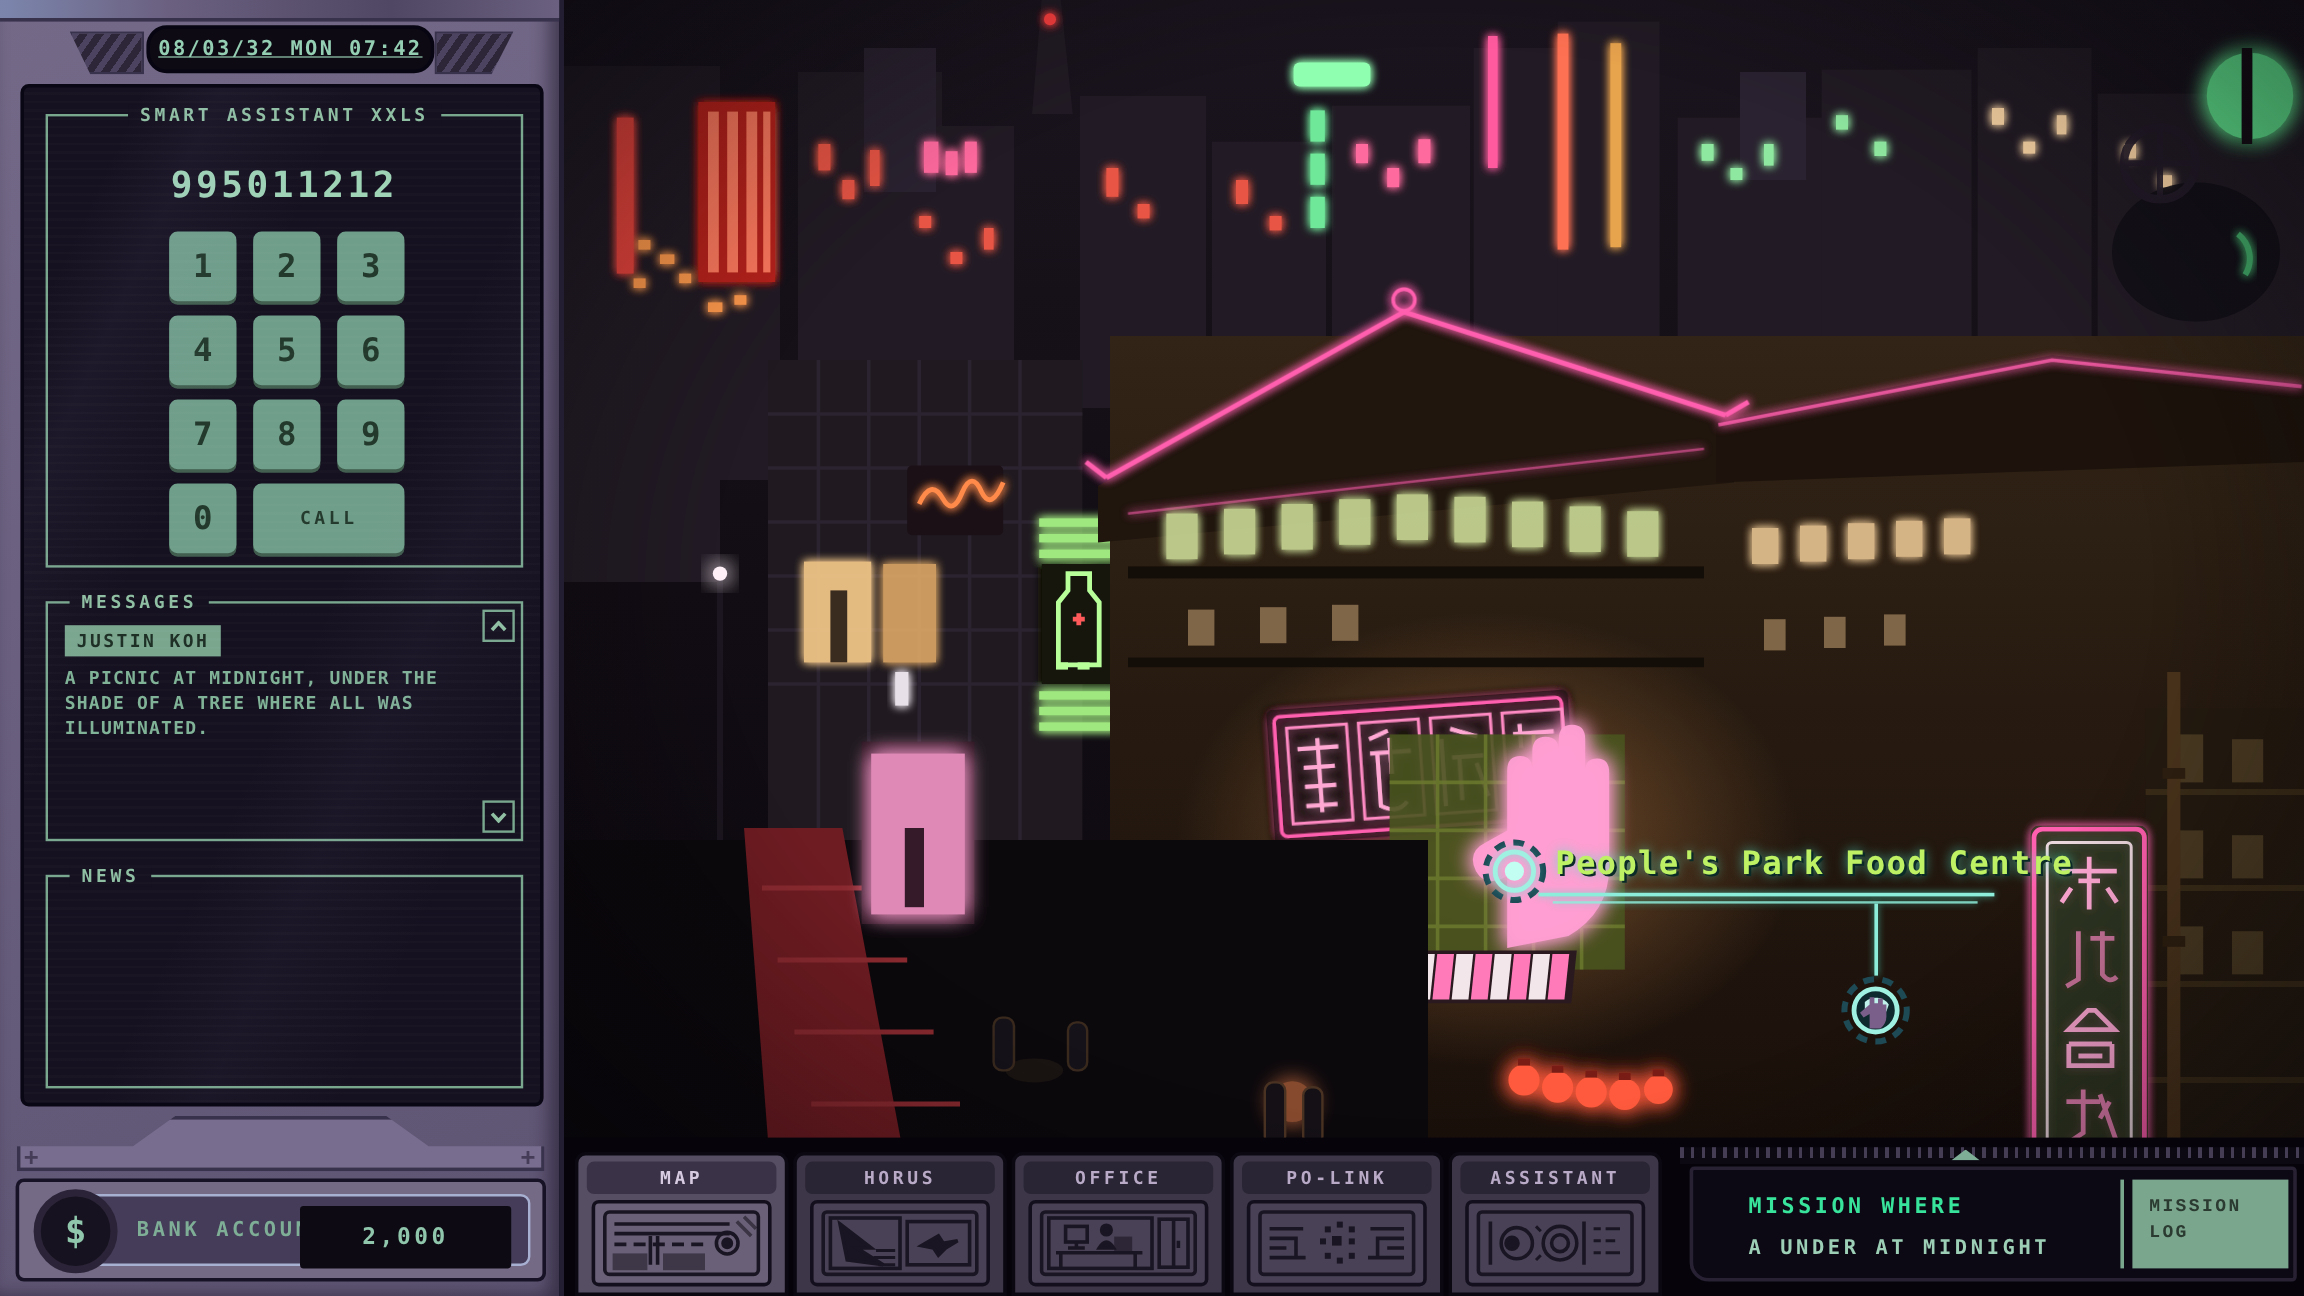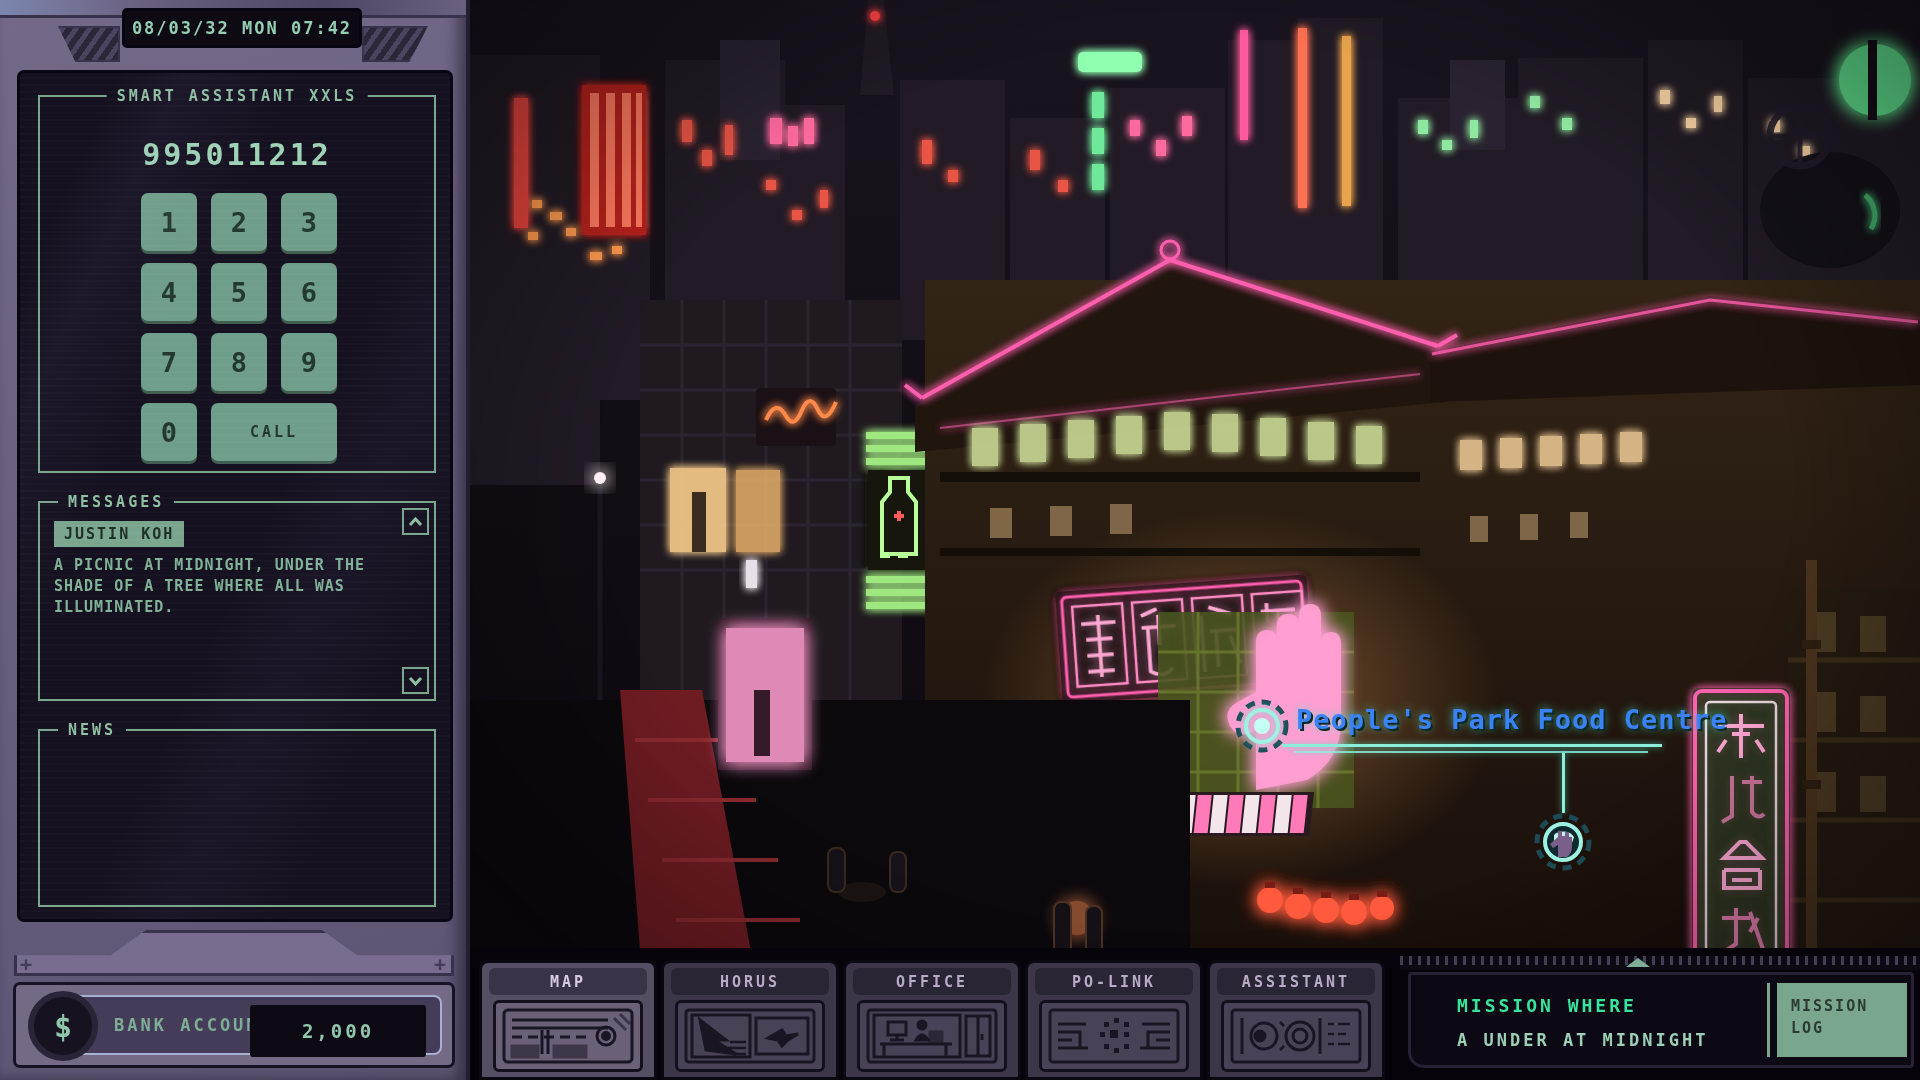--- a/index.html
+++ b/index.html
@@ -12,24 +12,24 @@
          background:linear-gradient(160deg,#746a88 0%,#6b6080 40%,#5d5472 100%);
          border-right:4px solid #241e33;box-shadow:inset -8px 0 14px rgba(20,14,30,.5);}
   #phone .top-strip{position:absolute;left:0;top:0;width:100%;height:18px;
          background:linear-gradient(90deg,#7c86ad 0%,#6b6080 30%,#4f4763 70%,#6b6080 100%);
          border-bottom:3px solid #39324c;}
   .hazard{position:absolute;top:26px;height:36px;
           background:repeating-linear-gradient(125deg,#4c4360 0 5px,#2c2638 5px 11px);
           border:2px solid #39324c;}
   #hazard-l{left:58px;width:62px;clip-path:polygon(0 0,100% 0,100% 100%,28% 100%);}
   #hazard-r{left:362px;width:66px;clip-path:polygon(0 0,100% 0,72% 100%,0 100%);}
-  #datetime-box{position:absolute;left:122px;top:8px;width:240px;height:40px;
-        background:#0d0a14;border:3px solid #070511;border-radius:5px;
+  #datetime-box{position:absolute;left:122px;top:21px;width:240px;height:40px;
+        background:#0d0a14;border:3px solid #070511;border-radius:17px;
         display:flex;align-items:center;justify-content:center;
-        color:#95cfb3;font-size:17px;font-weight:bold;letter-spacing:2px;}
+        color:#95cfb3;font-size:17px;font-weight:bold;letter-spacing:2px;text-decoration:underline;}
   #screen{position:absolute;left:17px;top:70px;width:436px;height:852px;
         background:#151120;border:3px solid #0a0714;border-radius:7px;overflow:hidden;}
   #screen:after{content:"";position:absolute;inset:0;pointer-events:none;
         background:linear-gradient(115deg,transparent 12%,rgba(170,160,220,.05) 20%,transparent 34%,
                    transparent 55%,rgba(170,160,220,.04) 66%,transparent 80%),
                    repeating-linear-gradient(0deg,rgba(255,255,255,.015) 0 2px,transparent 2px 7px);}
   .gbox{position:absolute;border:2px solid #79a78e;}
   .gbox .legend{position:absolute;top:-10px;background:#151120;padding:0 10px;
         color:#8fbfa3;font-size:15px;font-weight:bold;letter-spacing:3px;white-space:nowrap;}
   #dial-box{left:18px;top:22px;width:398px;height:378px;}
@@ -61,21 +61,21 @@
   #bank-coin{position:absolute;left:-28px;top:-6px;width:70px;height:70px;border-radius:50%;
         background:#17121f;border:6px solid #2b2438;display:flex;align-items:center;justify-content:center;
         color:#8fc6ac;font-size:30px;font-weight:bold;}
   #bank-label{margin-left:58px;color:#7fae97;font-size:17px;font-weight:bold;letter-spacing:3px;}
   #bank-value{position:absolute;right:14px;top:8px;width:176px;height:52px;background:#0d0a13;
         border-radius:3px;display:flex;align-items:center;justify-content:center;
         color:#8fc6ac;font-size:19px;font-weight:bold;letter-spacing:3px;text-align:center;}
 
   
   #scene{position:absolute;left:470px;top:0;width:1450px;height:1080px;}
-  .marker-label{position:absolute;left:1296px;top:704px;color:#3b82f6;font-size:27px;font-weight:bold;
+  .marker-label{position:absolute;left:1296px;top:704px;color:#bef264;font-size:27px;font-weight:bold;
         letter-spacing:1px;text-shadow:2px 2px 0 #0a2a28,0 0 10px rgba(80,230,200,.75);cursor:pointer;}
   .mk-line{position:absolute;background:#8deedb;box-shadow:0 0 6px rgba(80,230,200,.7);}
   #underline1{left:1282px;top:744px;width:380px;height:3px;}
   #underline2{left:1294px;top:751px;width:354px;height:2px;opacity:.85;}
   #dropline{left:1562px;top:753px;width:3px;height:60px;}
   .marker{position:absolute;cursor:pointer;}
   #reticle{left:1234px;top:698px;}
   #hang-marker{left:1534px;top:813px;}
 
   
@@ -99,21 +99,21 @@
         clip-path:polygon(50% 0,100% 100%,0 100%);}
   #mission-panel{position:absolute;left:1408px;top:972px;width:506px;height:96px;background:#0c0914;
         border:3px solid #272133;border-radius:4px 4px 4px 16px;}
   #mission-name-label{position:absolute;left:46px;top:20px;color:#38e49b;
         font-size:18px;font-weight:bold;letter-spacing:3px;}
   #mission-name{position:absolute;left:46px;top:55px;color:#9ccfb6;
         font-size:17px;font-weight:bold;letter-spacing:3px;}
   #mission-sep{position:absolute;left:356px;top:8px;width:3px;height:74px;background:#79a78e;}
   #mission-log-btn{position:absolute;left:366px;top:8px;width:130px;height:74px;background:#7aa68e;
         color:#2c3b31;font-size:15px;font-weight:bold;letter-spacing:2px;line-height:22px;
-        padding:12px 0 0 14px;cursor:pointer;}
+        padding:12px 0 0 14px;cursor:pointer;font-family:Liberation Mono, monospace;}
 </style>
 </head>
 <body>
 
 <div id="app">
 
   <svg id="scene" viewBox="0 0 1450 1080" width="1450" height="1080">
     <defs>
       <linearGradient id="skyGrad" x1="0" y1="0" x2="0" y2="1">
         <stop offset="0" stop-color="#1a141e"></stop>

